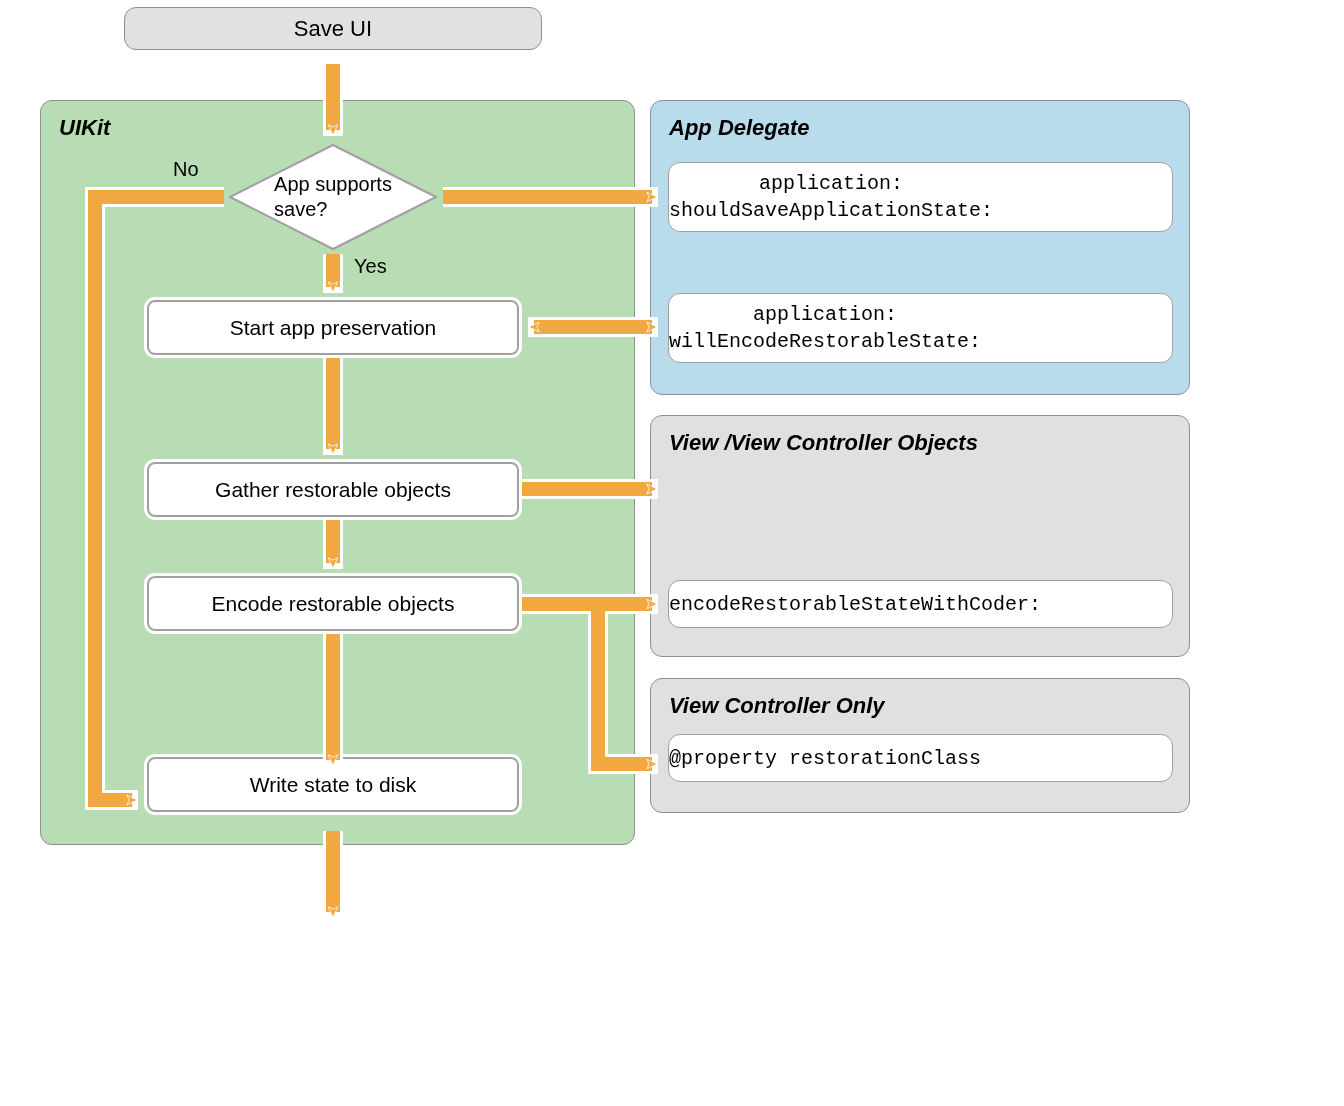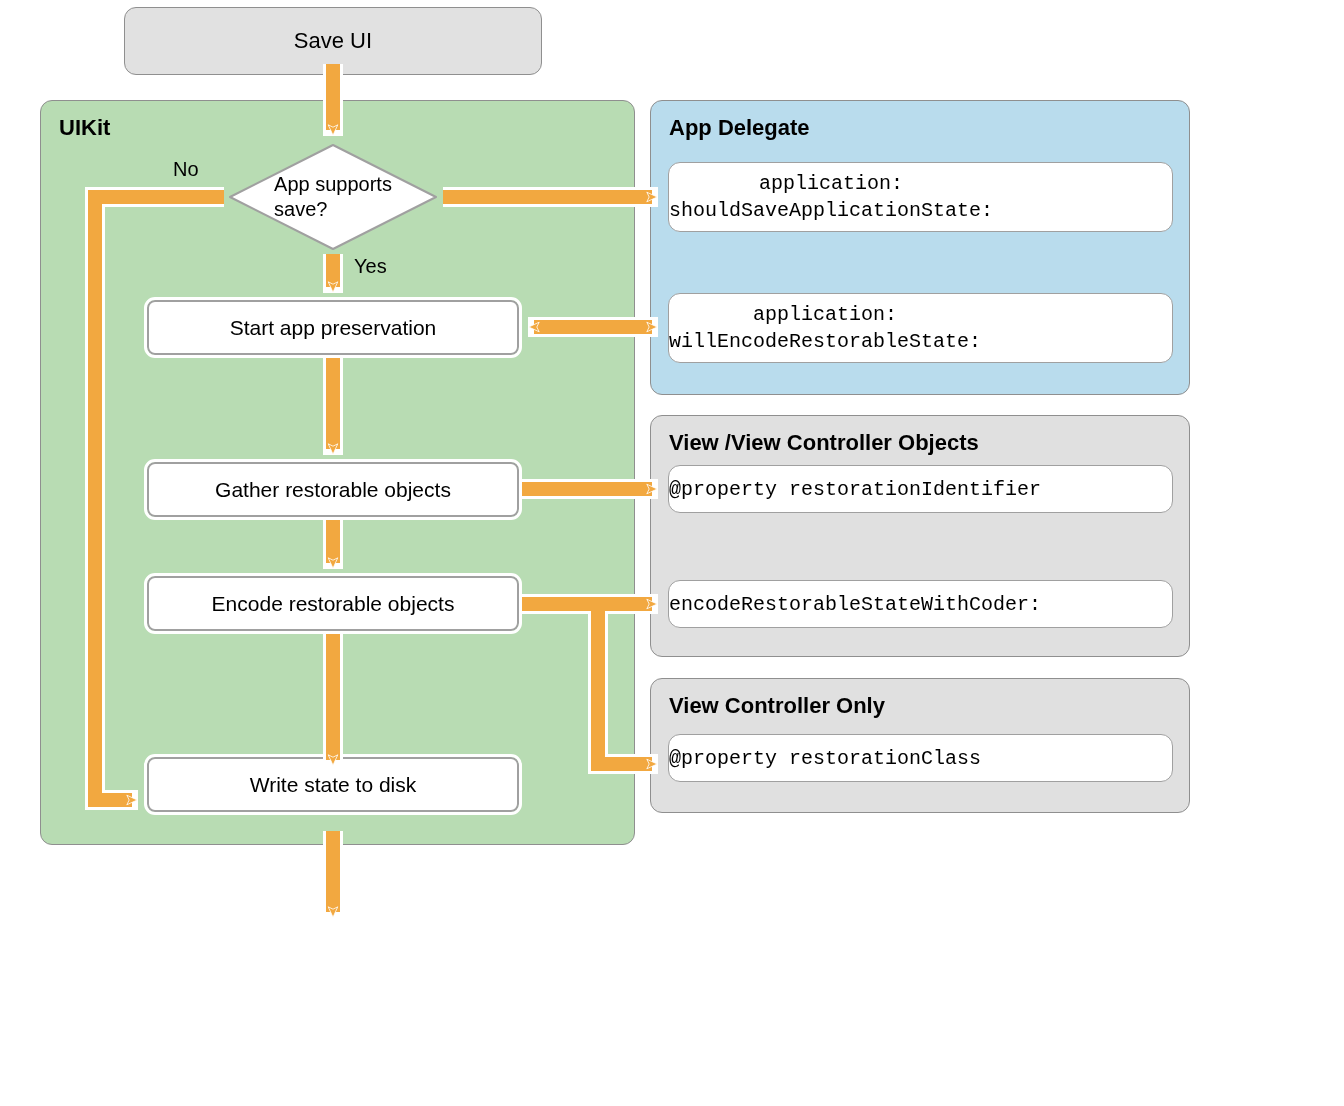--- a/index.html
+++ b/index.html
@@ -21,20 +21,21 @@
     position: absolute;
     border: 1.5px solid #8f8f8f;
     border-radius: 12px;
     box-sizing: border-box;
     padding: 14px 18px;
   }
   .panel-title {
     font-weight: 700;
     font-size: 22px;
     margin-bottom: 10px;
+    font-style: italic;
   }
 
   
   .step {
     position: absolute;
     background: #ffffff;
     border: 2px solid #a0a0a0;
     border-radius: 8px;
     box-sizing: border-box;
     display: flex;
@@ -137,21 +138,21 @@
   </div>
 
   <div class="panel" style="left:650px; top:415px; width:540px; height:242px; background:#e0e0e0;">
     <div class="panel-title">View /View Controller Objects</div>
   </div>
 
   <div class="panel" style="left:650px; top:678px; width:540px; height:135px; background:#e0e0e0;">
     <div class="panel-title">View Controller Only</div>
   </div>
 
-  <div class="start" style="left:124px; top:7px; width:418px; height:68px;">
+  <div class="start" style="left:124px; top:7px; width:418px; height:43px;">
     <span>Save UI</span>
   </div>
 
   <div class="decision" style="left:226px; top:143px; width:214px; height:108px;">
     <svg width="214" height="108" viewBox="0 0 214 108">
       <polygon points="107,2 210,54 107,106 4,54" fill="#ffffff" stroke="#a0a0a0" stroke-width="2" stroke-linejoin="round"></polygon>
     </svg>
     <div class="label">
       <span style="white-space:pre; line-height:1.25;">App supports
 save?</span>
@@ -177,23 +178,20 @@
   <div class="callout" style="left:668px; top:162px; width:505px; height:70px;">
     <span>application:
 shouldSaveApplicationState:</span>
   </div>
 
   <div class="callout" style="left:668px; top:293px; width:505px; height:70px;">
     <span>application:
 willEncodeRestorableState:</span>
   </div>
 
-  <div class="callout" style="left:668px; top:465px; width:505px; height:48px;">
-    <span>@property restorationIdentifier</span>
-  </div>
 
   <div class="callout" style="left:668px; top:580px; width:505px; height:48px;">
     <span>encodeRestorableStateWithCoder:</span>
   </div>
 
   <div class="callout" style="left:668px; top:720px; width:505px; height:48px;margin-top:14px;">
     <span>@property restorationClass</span>
   </div>
 
 

